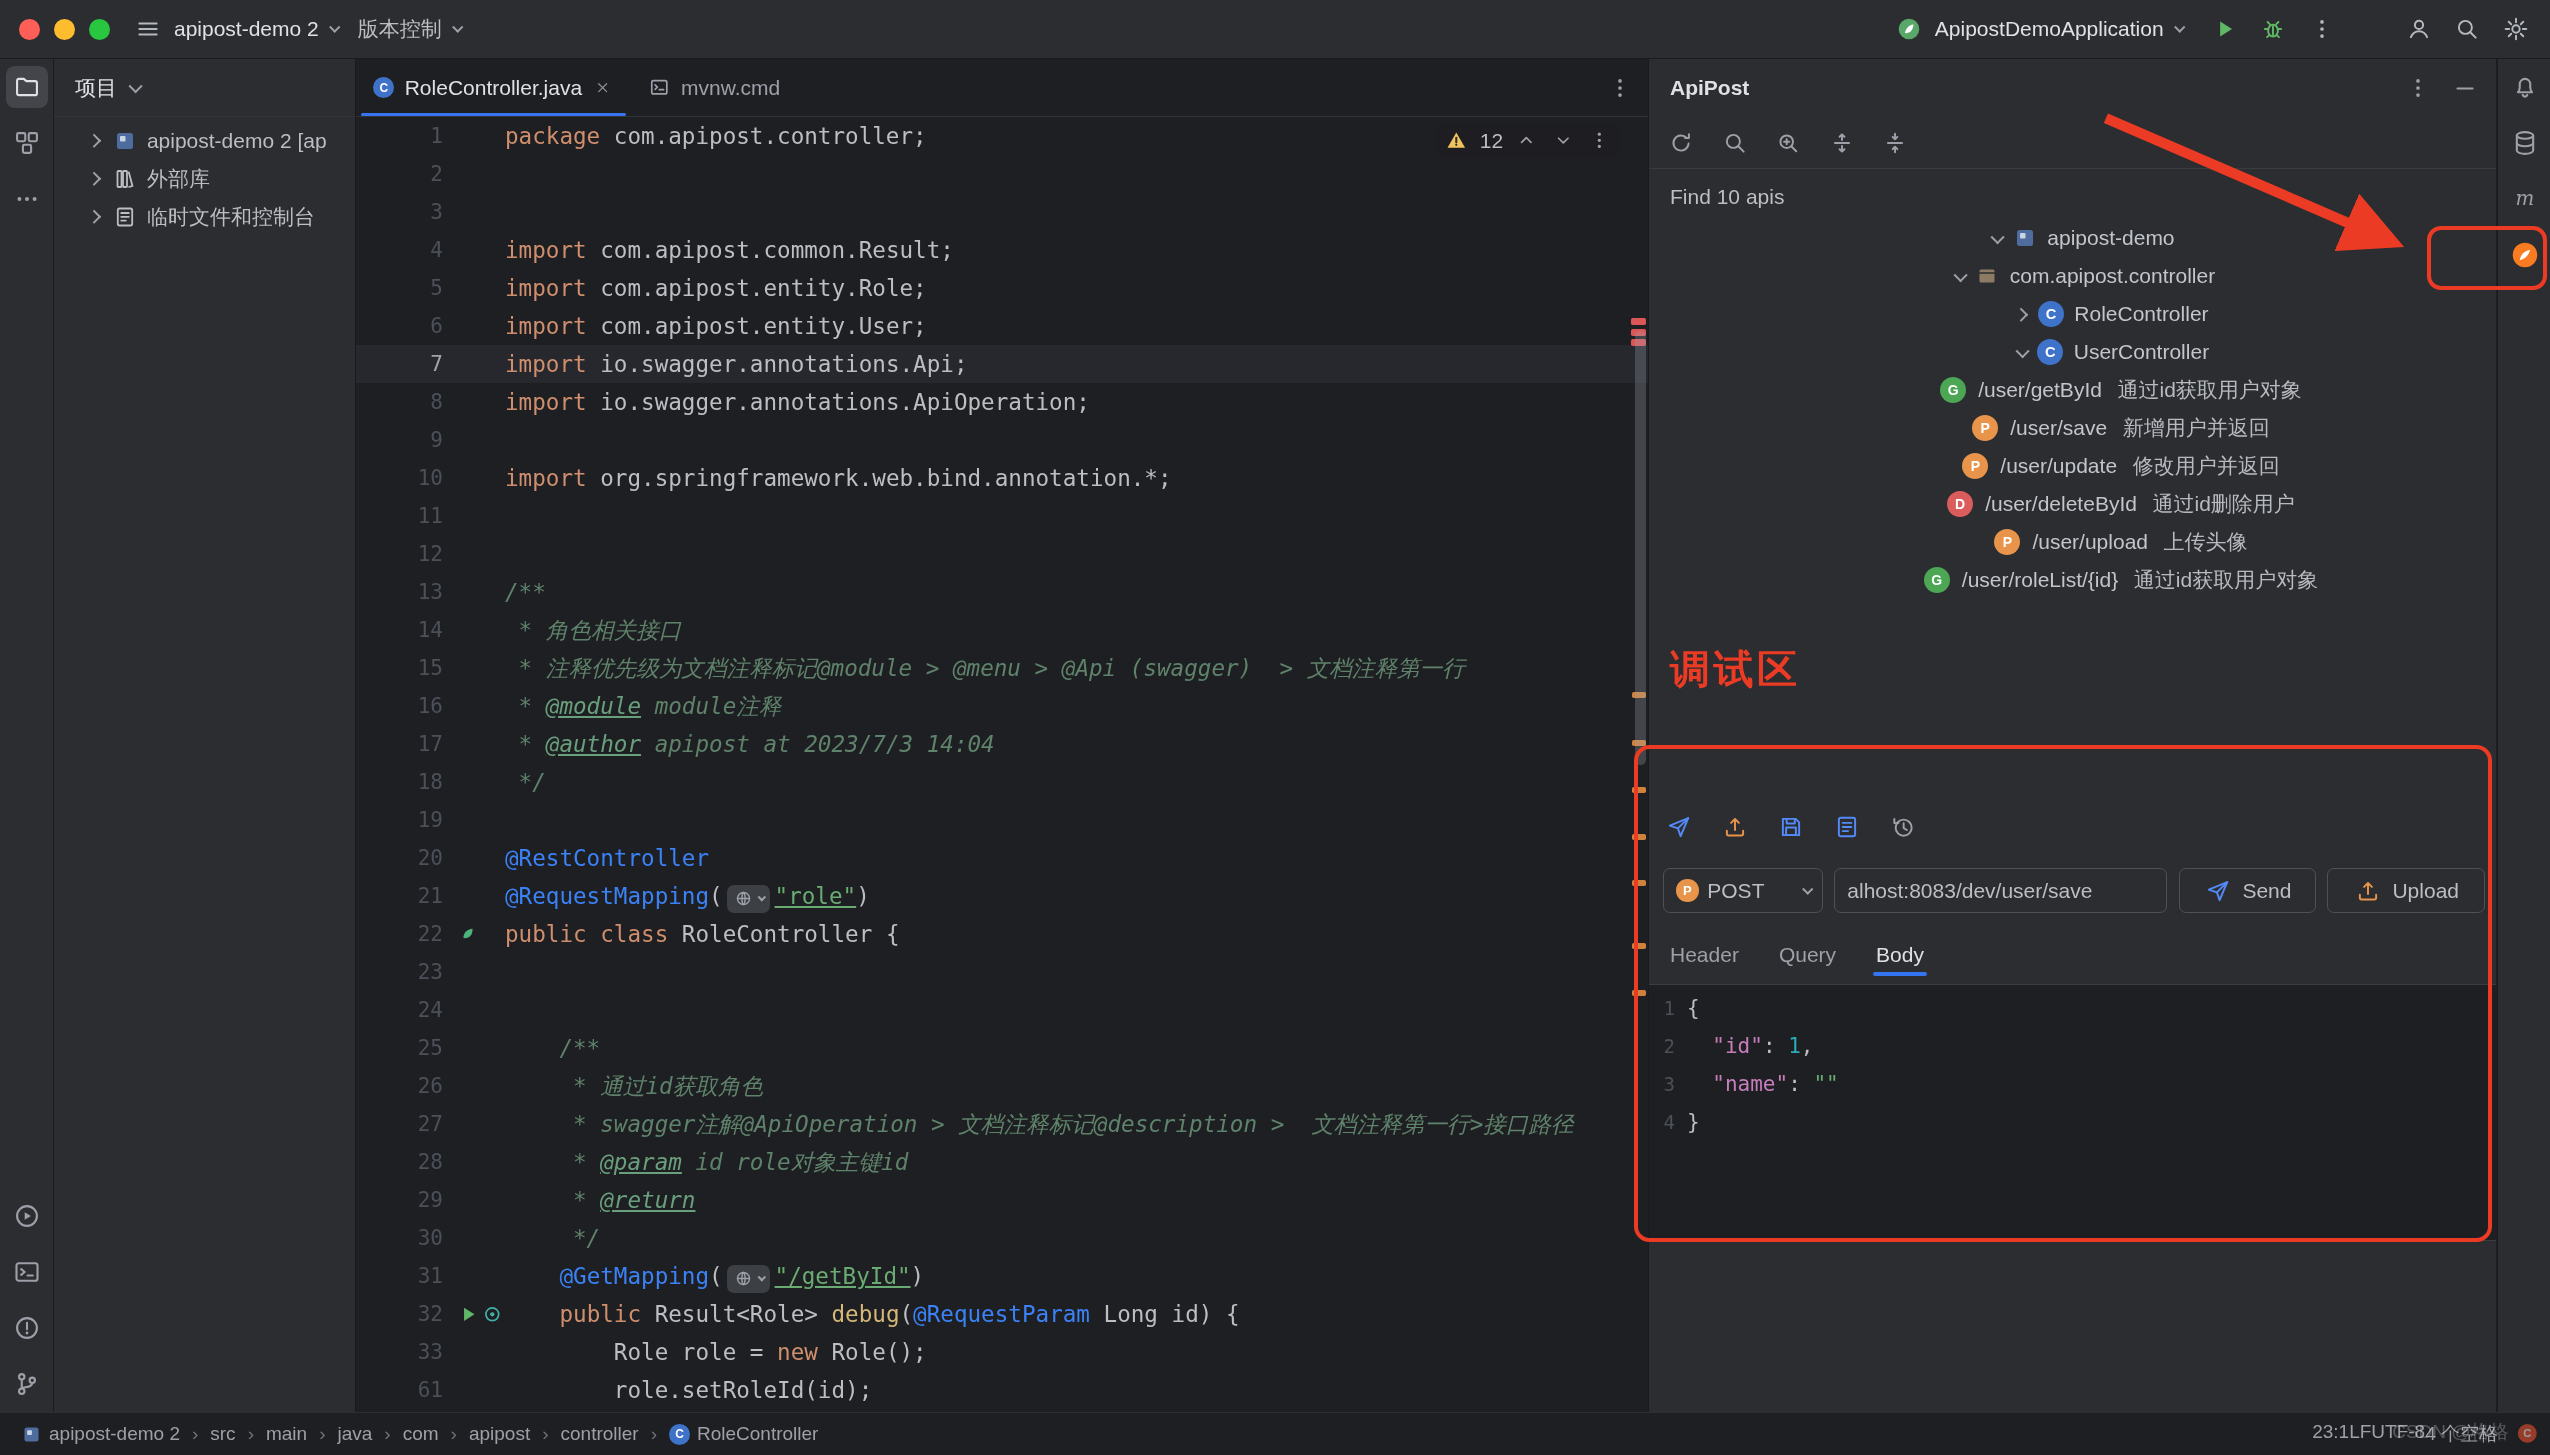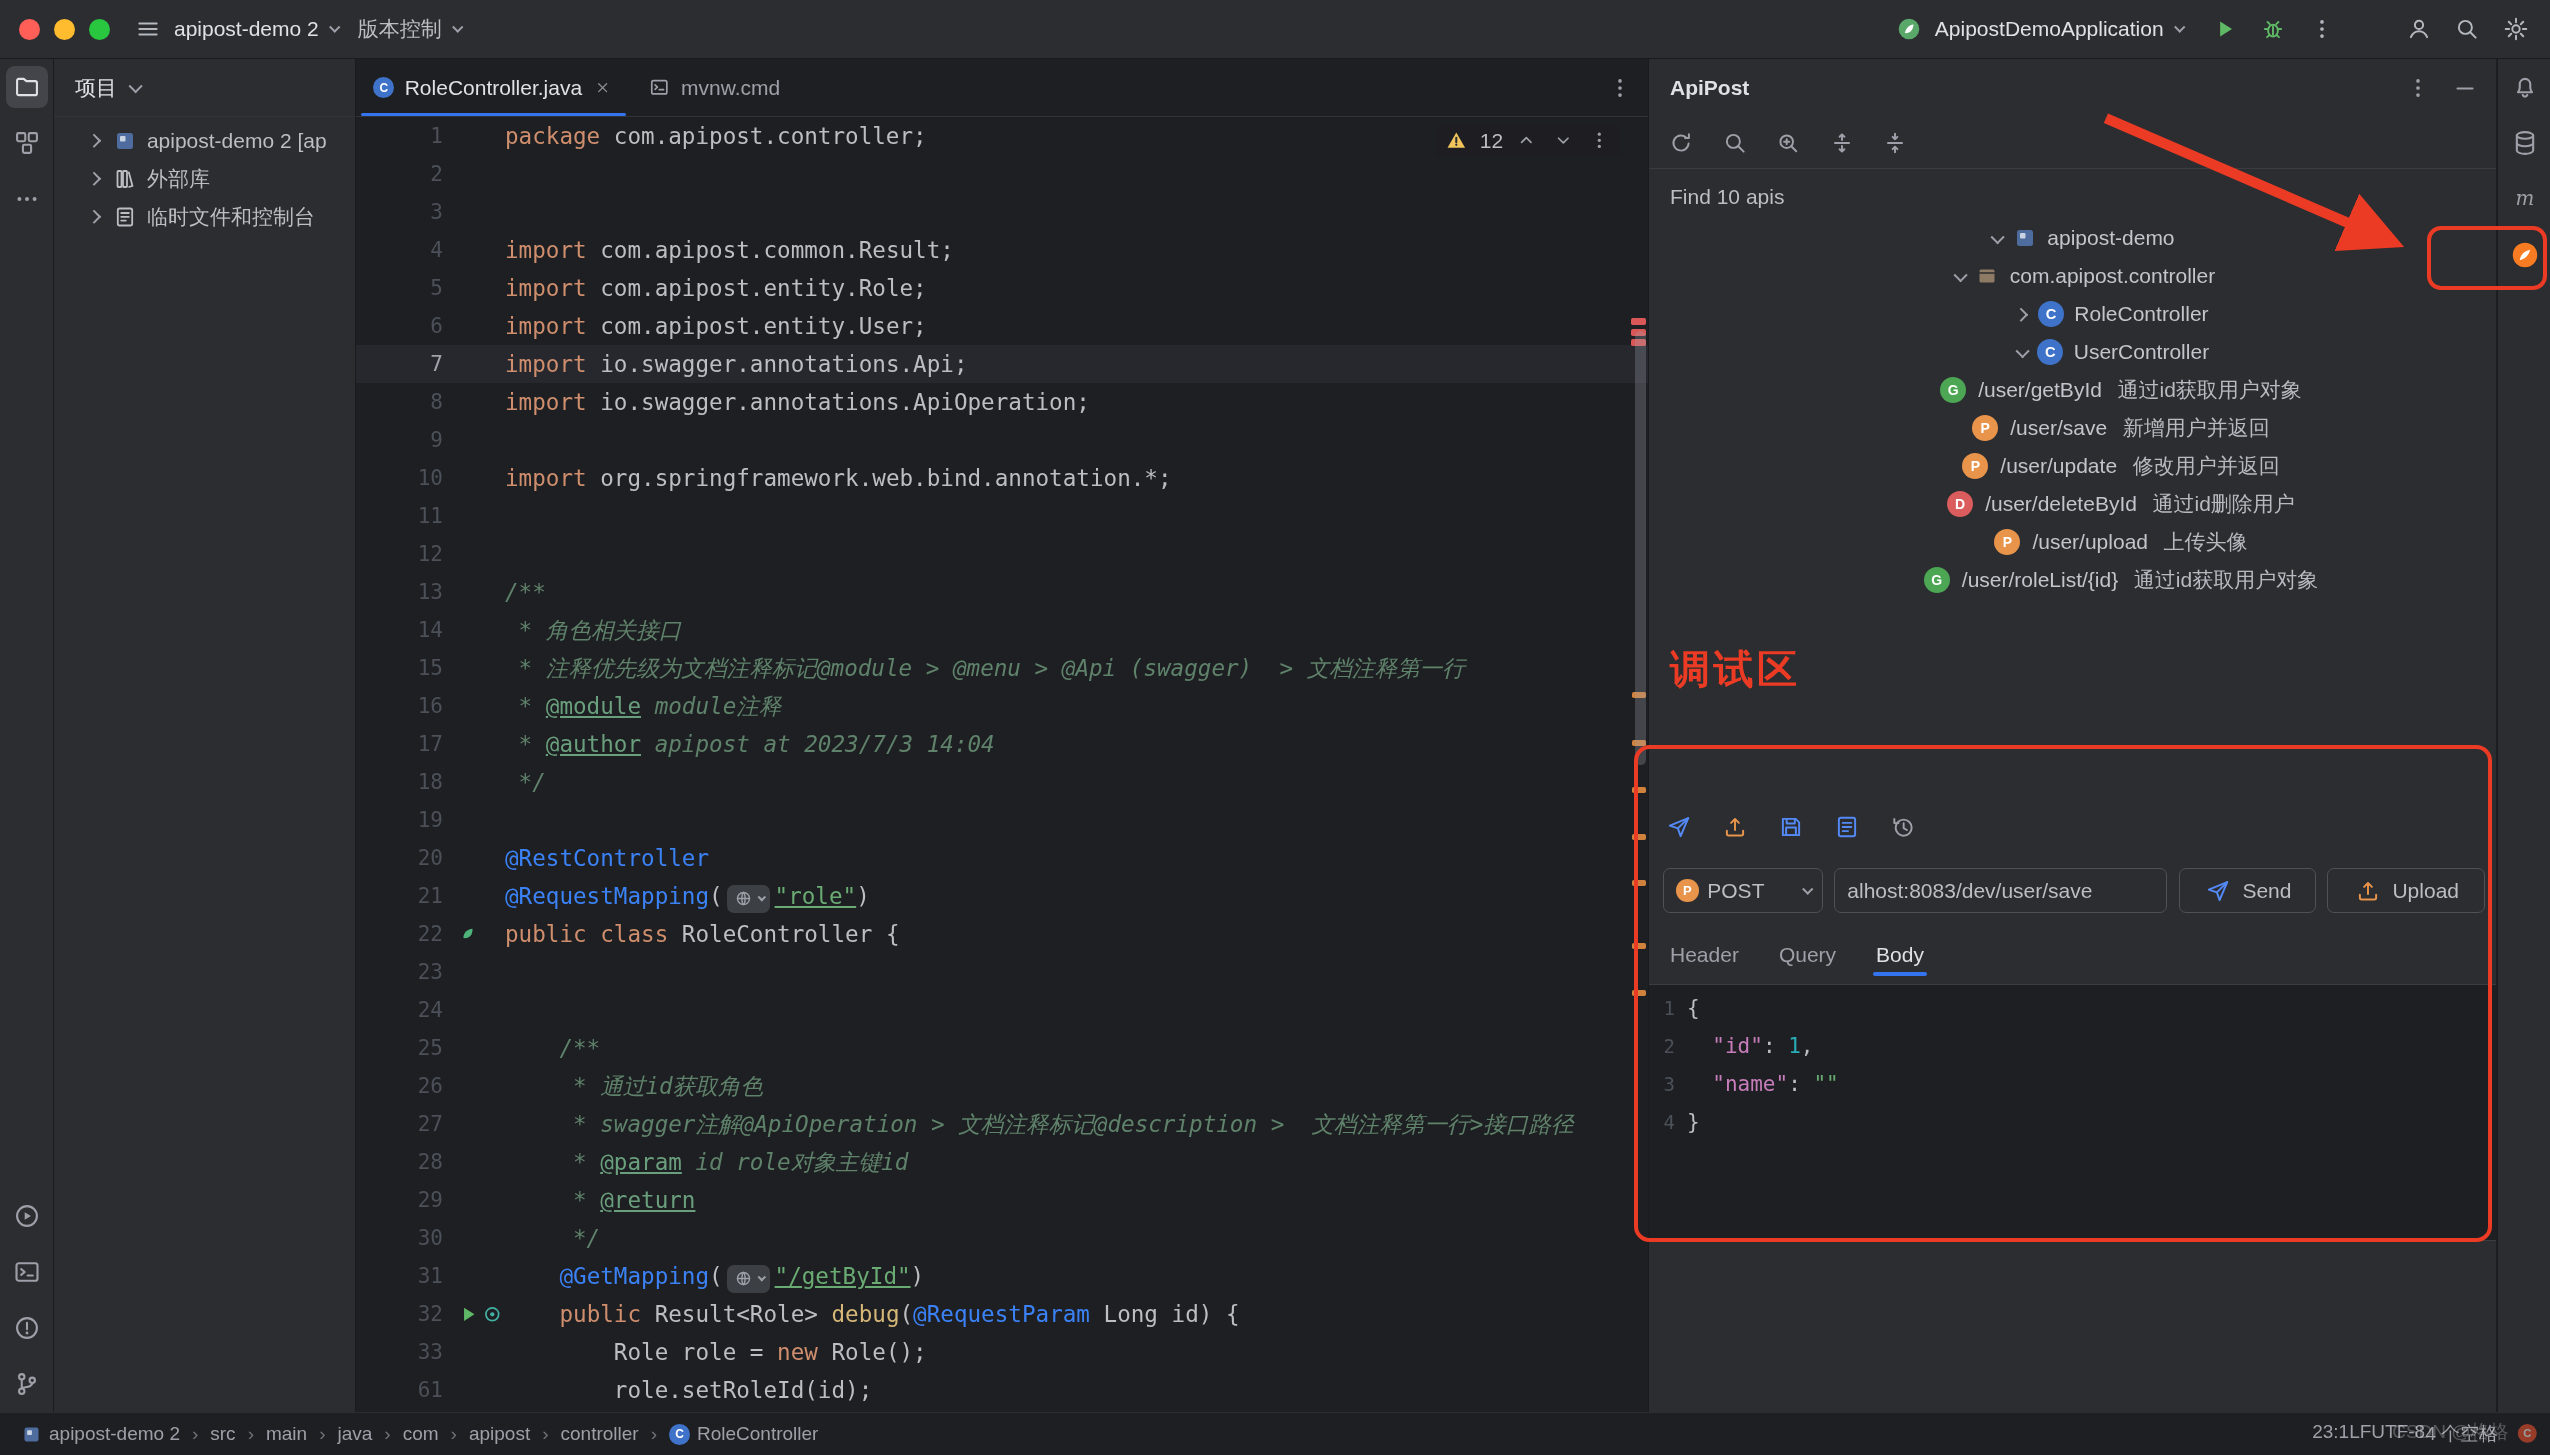--- a/index.html
+++ b/index.html
@@ -56,21 +56,21 @@
   .code-line.current{background:#26282e;}
   .ln{width:101px;padding-right:14px;text-align:right;color:#4b5059;font-size:21px;flex:none;}
   .code-line.current .ln{color:#a1a3ab;}
   .gut{width:48px;flex:none;display:flex;align-items:center;gap:1.7px;}
   .gicon{display:inline-flex;width:22.6px;height:22.6px;}
   .gicon svg{width:22.6px;height:22.6px;}
   .codetxt{white-space:pre;}
   .tk-kw{color:#cf8e6d;}
   .tk-pl{color:#bcbec4;}
   .tk-cmt{color:#5f826b;font-style:italic;}
-  .tk-tag{color:#6a9f7d;text-decoration:underline;}
+  .tk-tag{color:#6a9f7d;font-style:italic;text-decoration:underline;}
   .tk-ann{color:#3b82f6;}
   .tk-lnk{color:#6aab73;text-decoration:underline;}
   .tk-def{color:#d5b778;}
   .tk-str{color:#6aab73;}
   .tk-num{color:#2aacb8;}
   .tk-key{color:#c77dbb;}
   .inlay{display:inline-flex;align-items:center;gap:4.3px;background:#3c3f44;border-radius:7px;padding:0 7px;margin:0 4.3px;height:28px;color:#9da0a8;vertical-align:-4.3px;}
   .inlay svg{width:19px;height:19px;}
   #inspections{position:absolute;top:7px;right:28px;display:flex;align-items:center;gap:10.4px;font-size:21px;color:#bcbec4;background:rgba(30,31,34,0.85);padding:3.5px 8.7px;border-radius:7px;}
   #inspections .tb-icon{width:26px;height:26px;}

